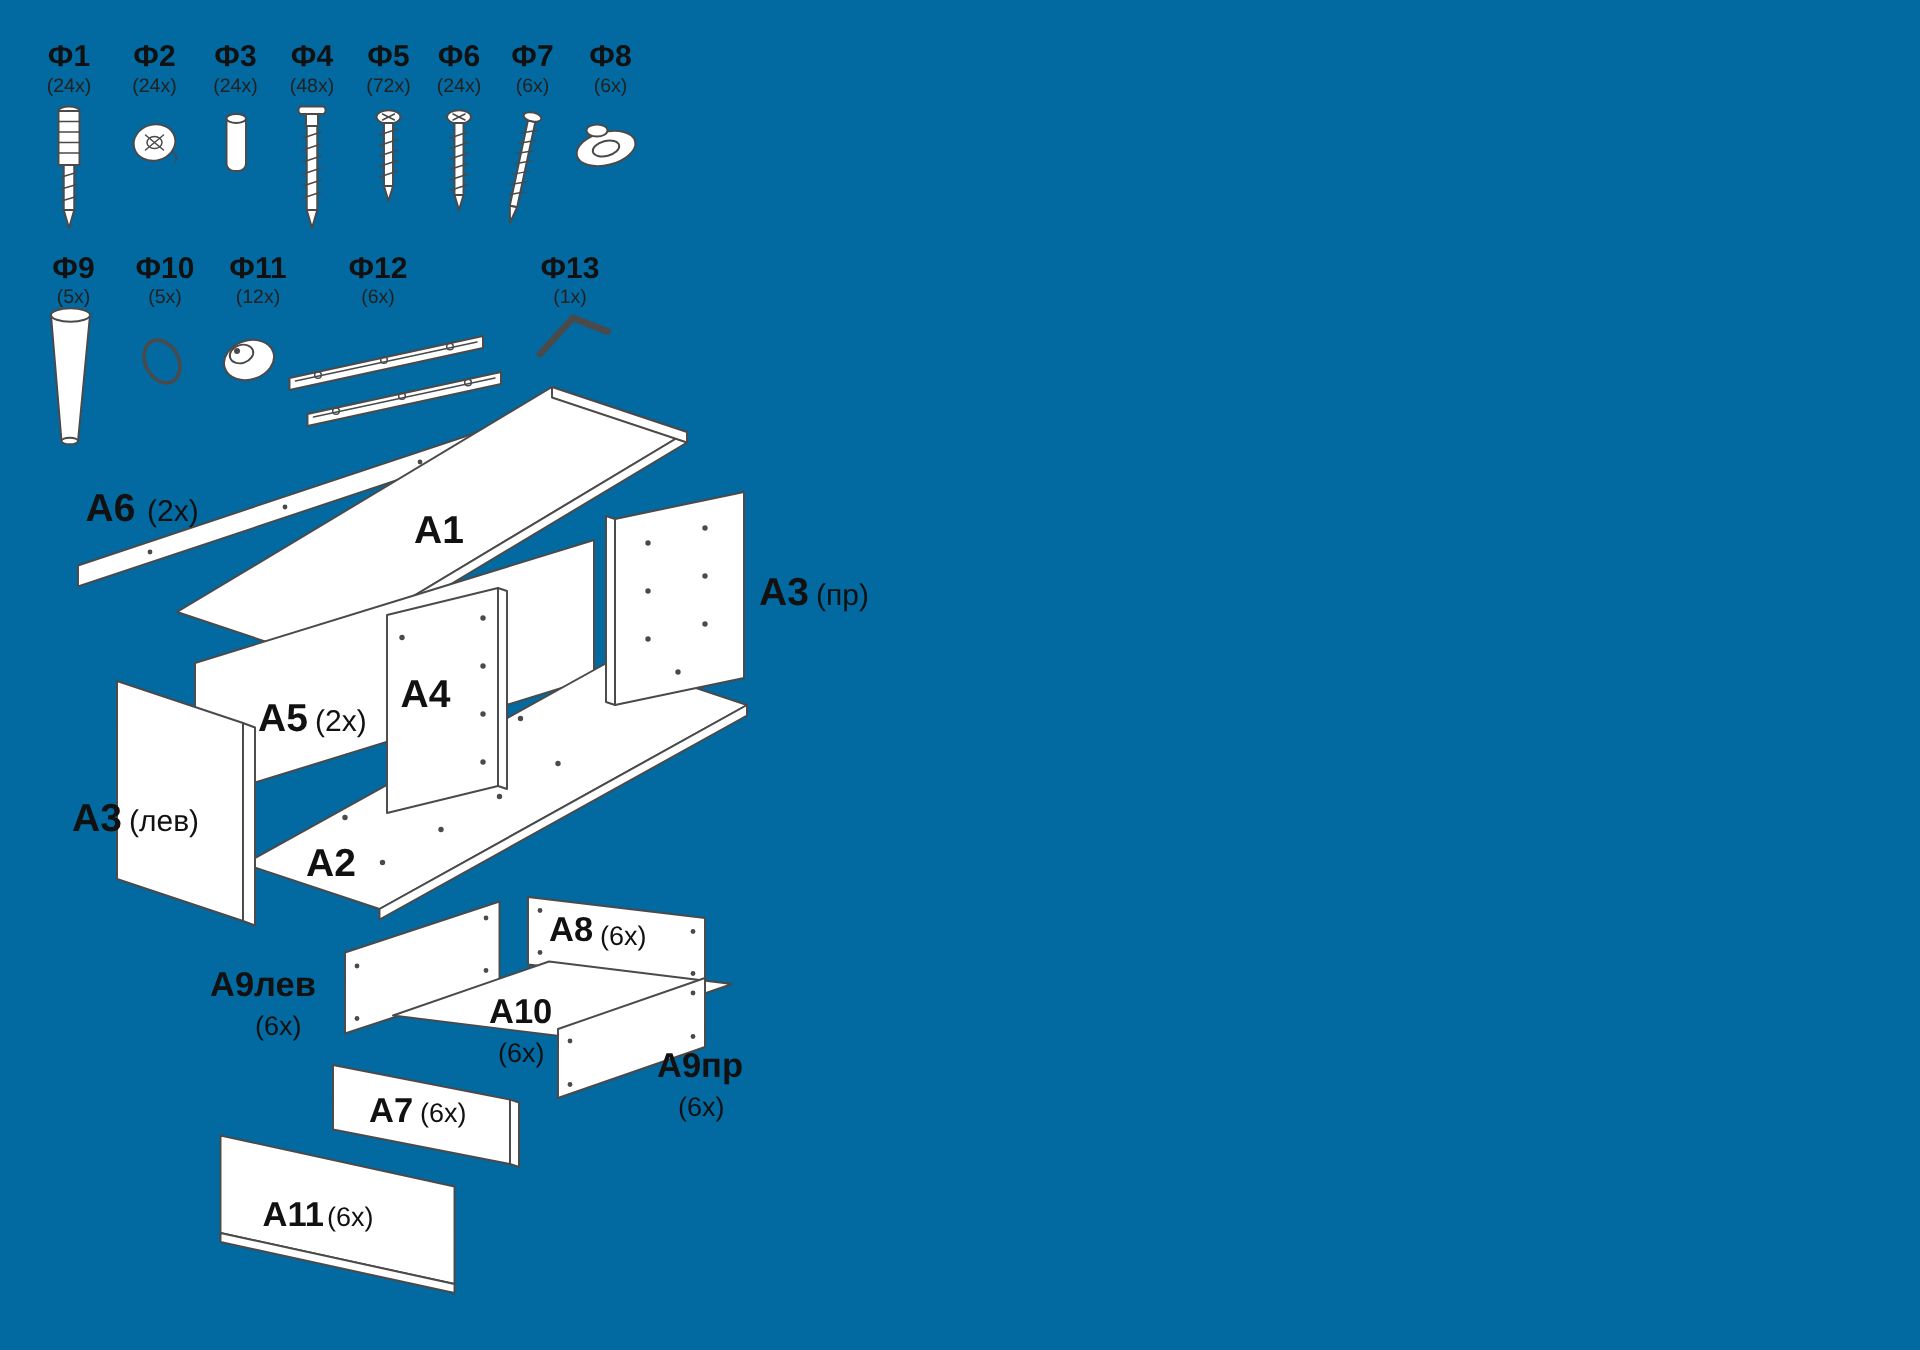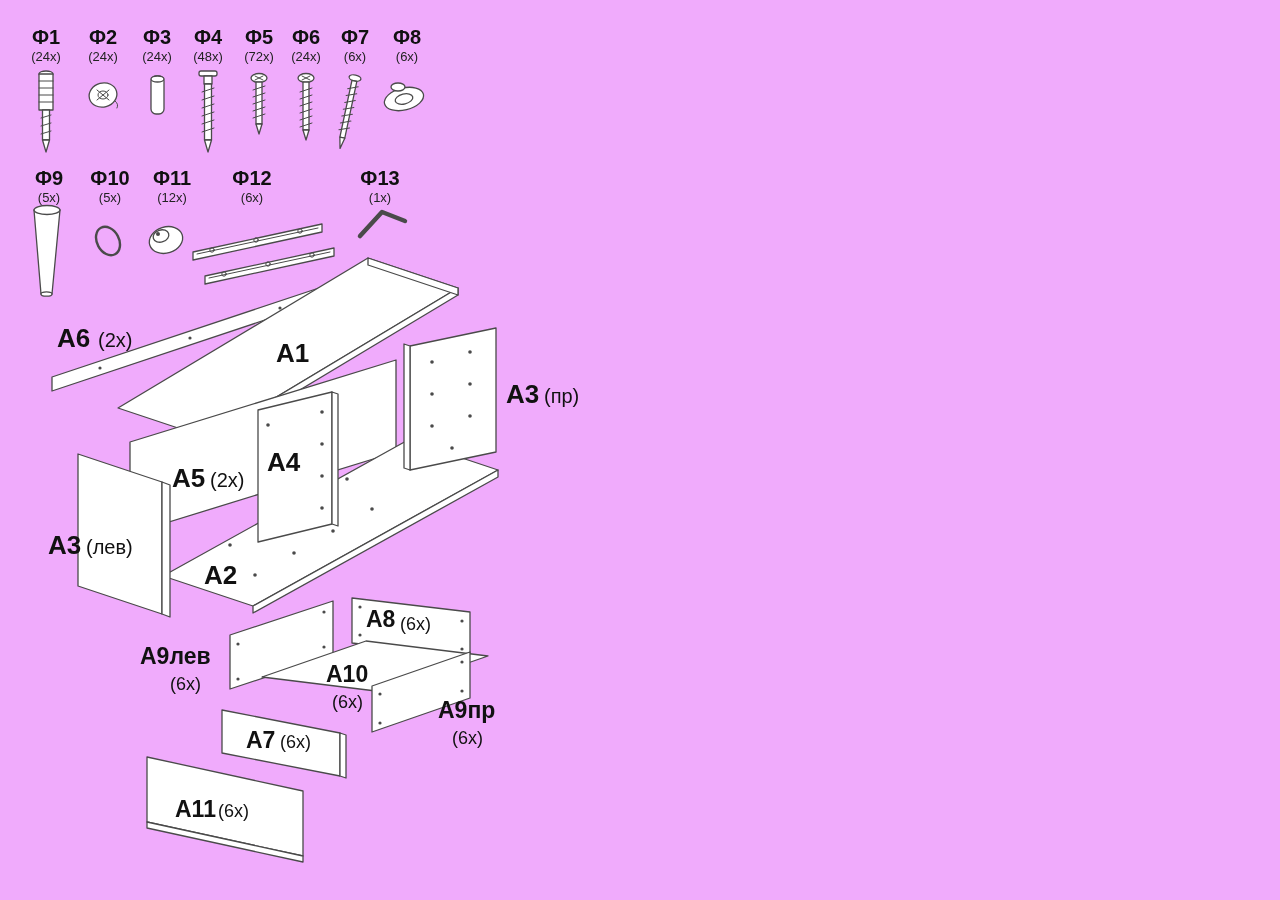--- a/index.html
+++ b/index.html
@@ -1,16 +1,16 @@
 <!DOCTYPE html>
 <html><head>
 <meta charset="utf-8">
 <style>
   html,body{margin:0;padding:0;background:#ffffff;}
-  .canvas{position:relative;width:1280px;height:900px;background:#f0abfc;overflow:hidden;
+  .canvas{position:relative;width:1280px;height:900px;background:#0369a1;overflow:hidden;
           font-family:"Liberation Sans",sans-serif;}
   svg{position:absolute;left:0;top:0;}
   .ln{fill:#ffffff;stroke:#4a4a4a;stroke-width:1.3;stroke-linejoin:round;}
   .ln2{fill:none;stroke:#4a4a4a;stroke-width:1;stroke-linejoin:round;stroke-linecap:round;}
   .thick{fill:none;stroke:#4a4a4a;stroke-width:4.5;stroke-linejoin:round;stroke-linecap:round;}
   .dot{fill:#4a4a4a;stroke:none;}
   text{fill:#111111;font-family:"Liberation Sans",sans-serif;}
   .hid{font-size:20px;font-weight:bold;text-anchor:middle;}
   .hqty{font-size:13px;text-anchor:middle;fill:#222222;}
   .pid{font-size:26px;font-weight:bold;}

